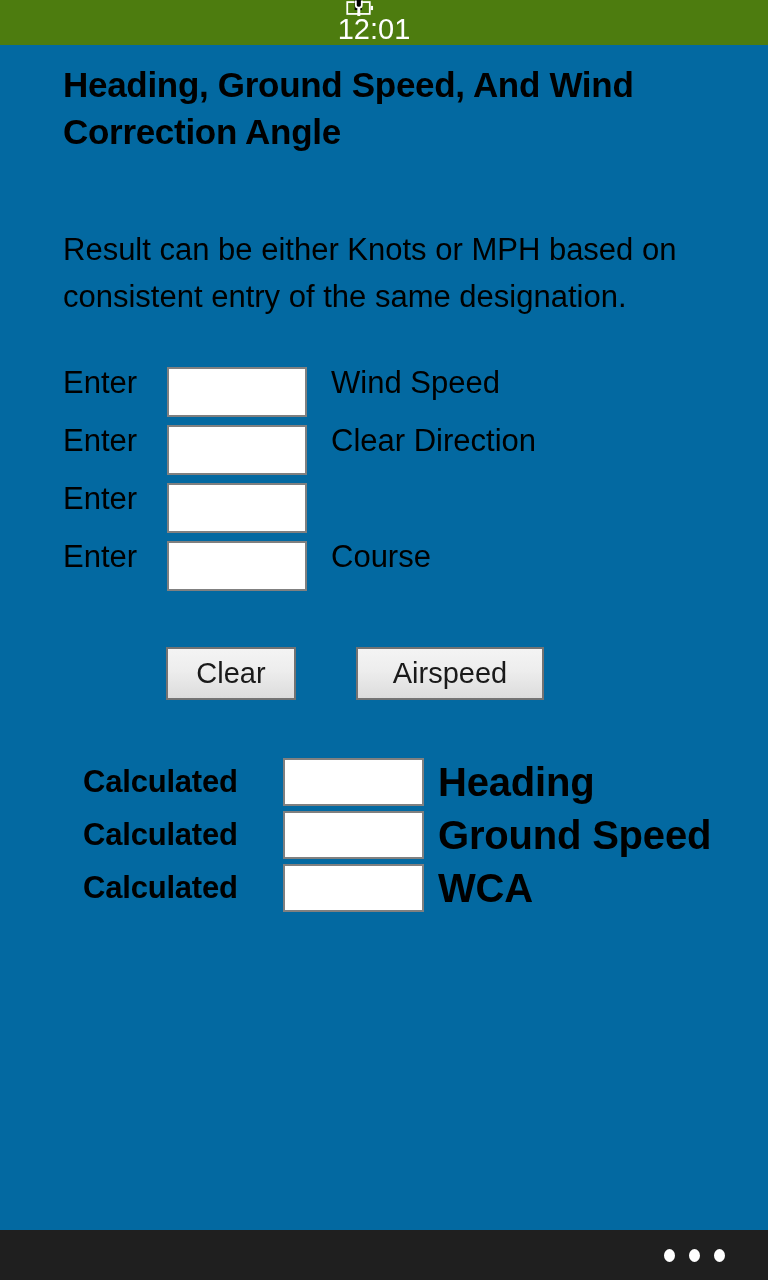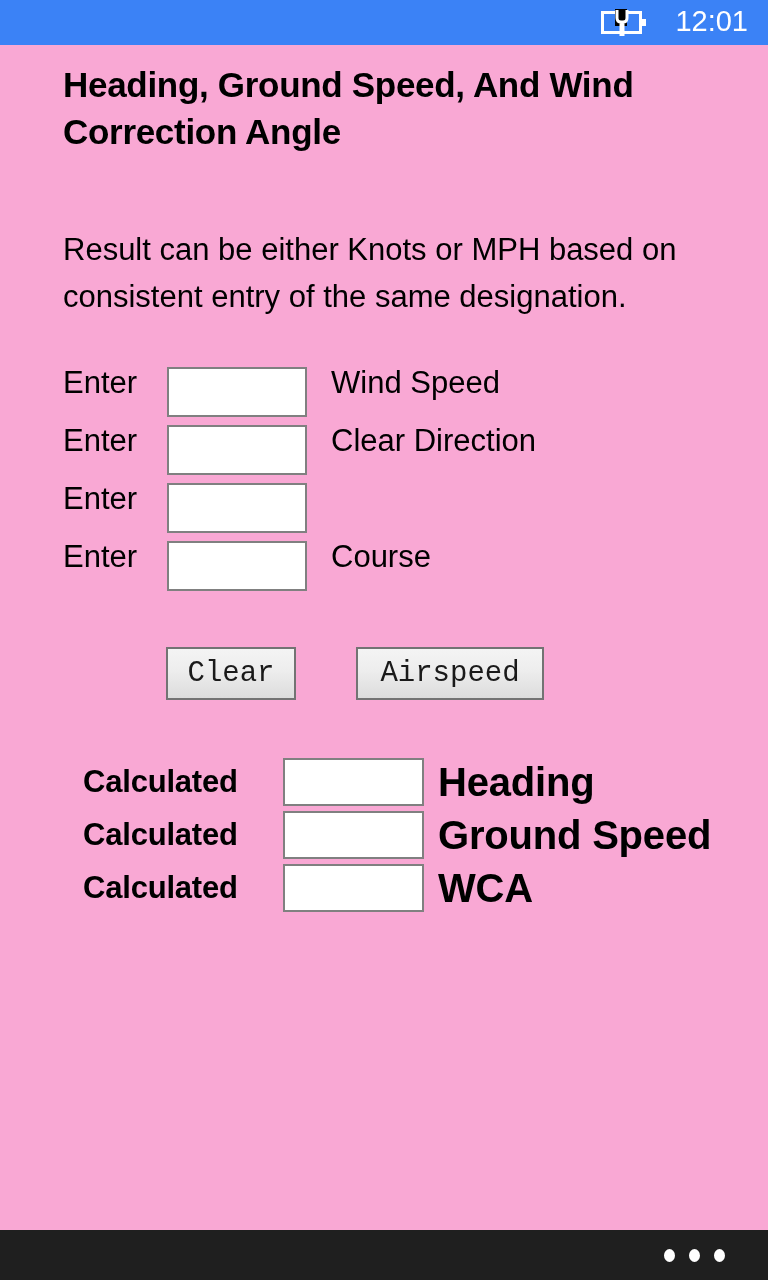--- a/index.html
+++ b/index.html
@@ -19,25 +19,26 @@
     background: #ffffff;
     overflow: hidden;
   }
 
   
   .status-bar {
     position: absolute;
     top: 0; left: 0;
     width: 768px;
     height: 45px;
-    background: #3b82f6;
+    background: #4d7c0f;
     display: flex;
     align-items: center;
     justify-content: flex-end;
     padding-right: 20px;
+    flex-direction: column;
   }
 
   .battery-icon {
     display: block;
     margin-right: 28px;
   }
 
   .clock {
     color: #ffffff;
     font-size: 29px;
@@ -47,21 +48,21 @@
     position: relative;
     top: -1px;
   }
 
   
   .content {
     position: absolute;
     top: 45px; left: 0;
     width: 768px;
     height: 1185px;
-    background: #f9a8d4;
+    background: #0369a1;
     padding-left: 63px;
     padding-right: 20px;
   }
 
   .page-title {
     font-size: 35px;
     font-weight: bold;
     line-height: 47px;
     color: #000000;
     letter-spacing: -0.3px;
@@ -123,21 +124,21 @@
     margin-top: 48px;
     padding-left: 103px;
     display: flex;
     align-items: center;
   }
 
   .btn {
     height: 53px;
     background: linear-gradient(to bottom, #f4f4f4 0%, #ededed 45%, #dcdcdc 100%);
     border: 2px solid #737373;
-    font-family: Liberation Mono, monospace;
+    font-family: Liberation Sans, sans-serif;
     font-size: 29px;
     color: #1a1a1a;
     line-height: 1;
     cursor: pointer;
     padding: 0 18px;
   }
 
   #btn-clear { width: 130px; }
   #btn-calculate { width: 188px; margin-left: 60px; }
 

